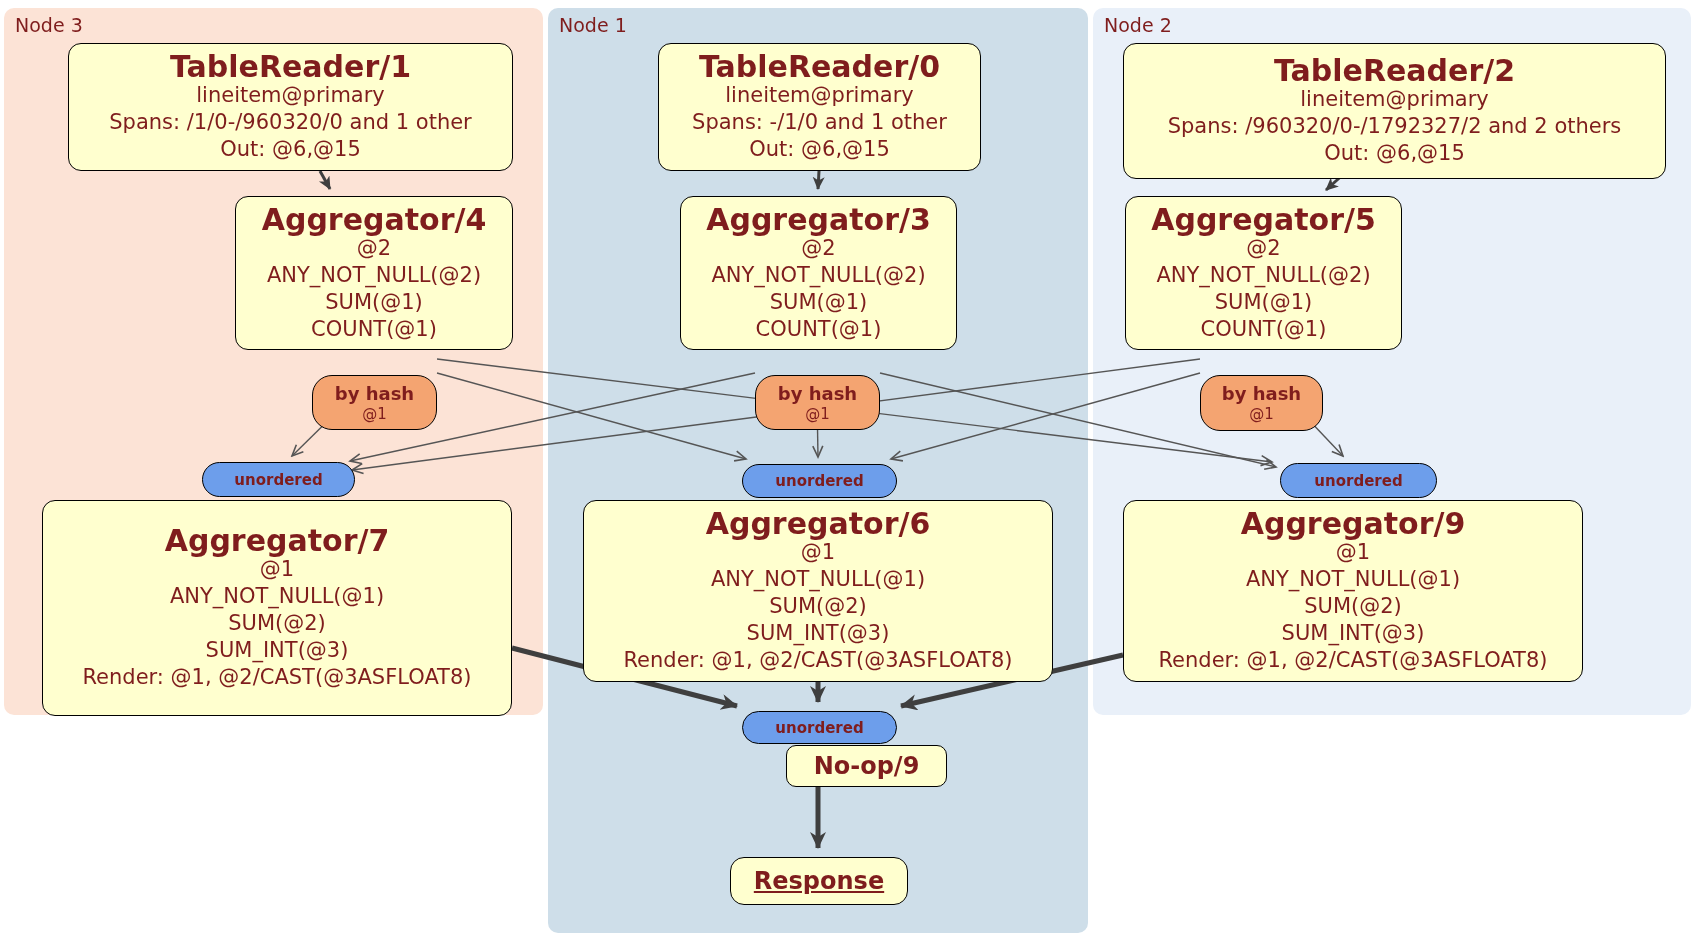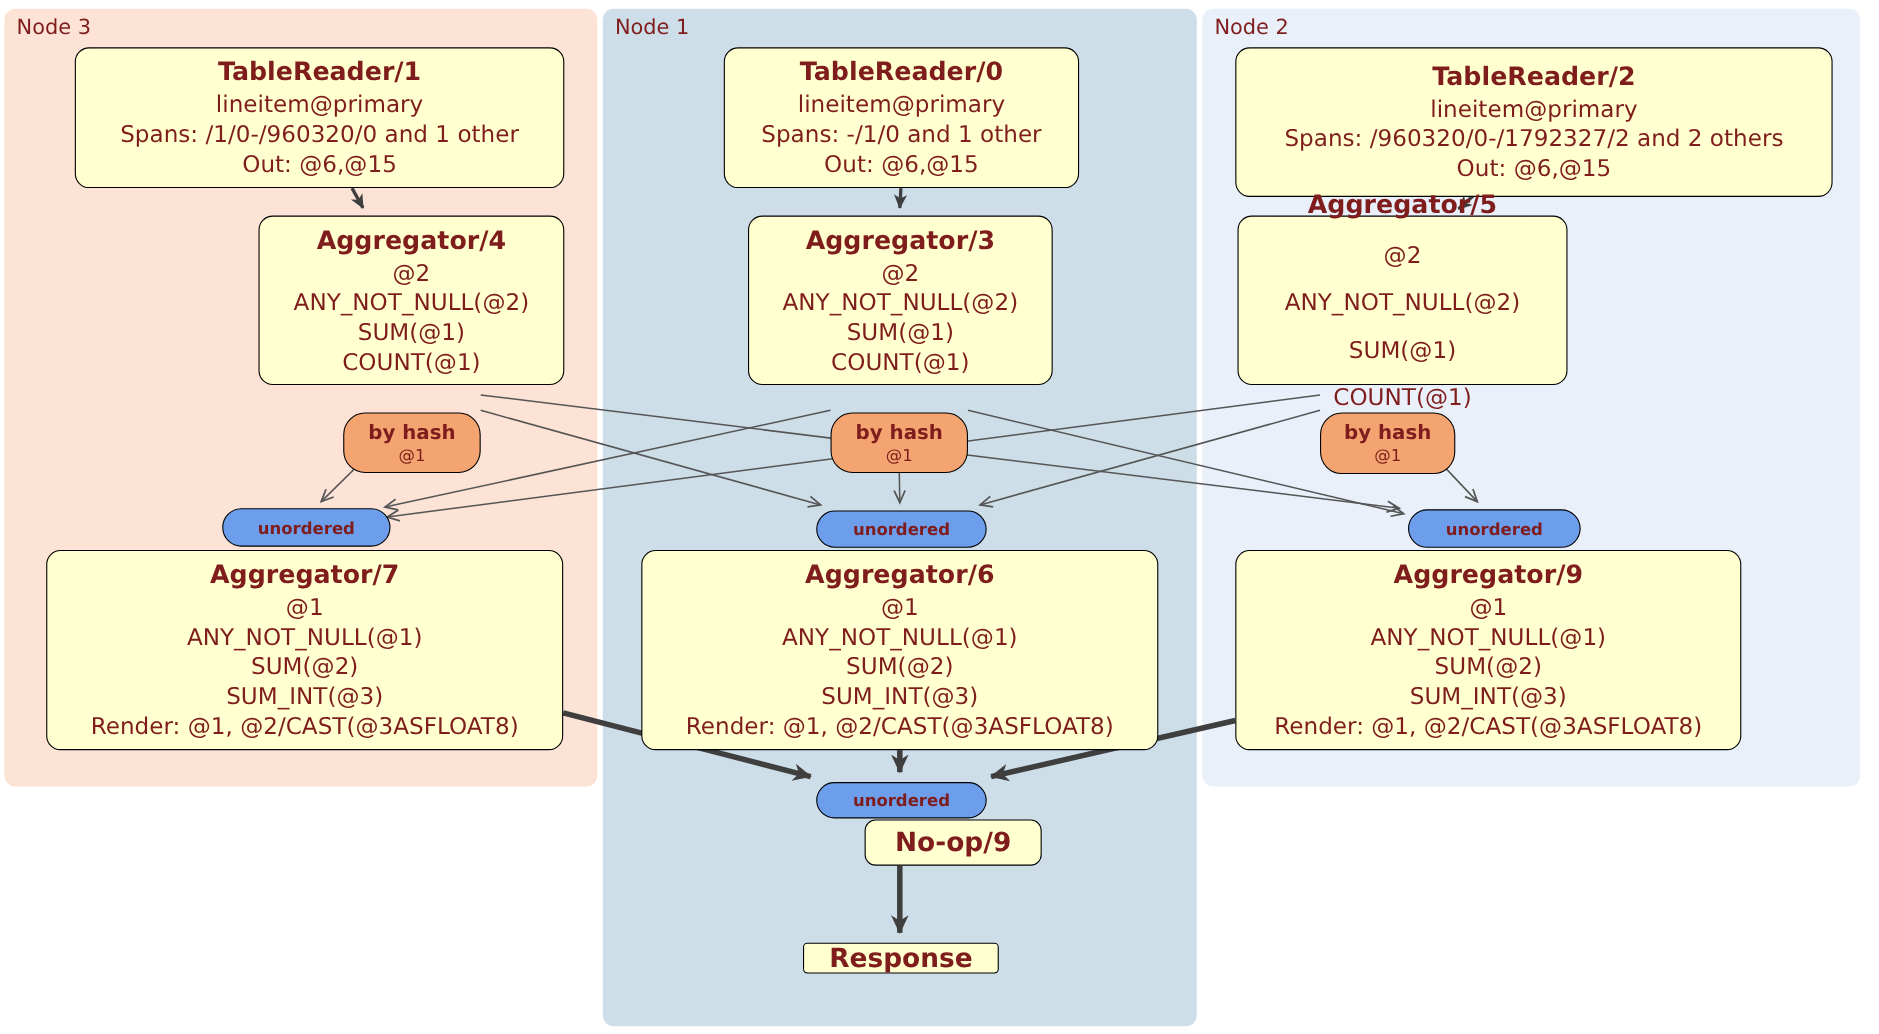--- a/index.html
+++ b/index.html
@@ -18,34 +18,34 @@
   .thin  { stroke:var(--edge-thin);  stroke-width:1.4px; fill:none; }
   .med   { stroke:var(--edge-thick); stroke-width:3px;   fill:none; }
   .thick { stroke:var(--edge-thick); stroke-width:5px;   fill:none; }
 
   .proc {
     position:absolute; box-sizing:border-box; z-index:2;
     background:var(--box-fill); border:1.5px solid #000; border-radius:13px;
     display:flex; flex-direction:column; justify-content:center; align-items:center;
     text-align:center; font-size:21px; line-height:27px; white-space:nowrap;
   }
-  .proc .t { font-weight:bold; font-size:23px; line-height:31px; }
+  .proc .t { font-weight:bold; font-size:30px; line-height:31px; }
   .proc.small-title .t { font-size:24px; line-height:30px; }
 
   #proc-tr1  { left:68px;   top:43px;  width:445px; height:128px; }
   #proc-tr0  { left:658px;  top:43px;  width:323px; height:128px; }
   #proc-tr2  { left:1123px; top:43px;  width:543px; height:136px; }
   #proc-agg4 { left:235px;  top:196px; width:278px; height:154px; }
   #proc-agg3 { left:680px;  top:196px; width:277px; height:154px;justify-content:center; }
-  #proc-agg5 { left:1125px; top:196px; width:300px; height:154px;gap:16px; }
-  #proc-agg7 { left:42px;   top:500px; width:470px; height:182px; }
+  #proc-agg5 { left:1125px; top:196px; width:277px; height:154px; }
+  #proc-agg7 { left:42px;   top:500px; width:470px; height:216px; }
   #proc-agg6 { left:583px;  top:500px; width:470px; height:182px; }
   #proc-agg8 { left:1123px; top:500px; width:460px; height:182px; }
   #proc-noop { left:738px;  top:745px; width:161px; height:42px;  border-radius:10px;margin-left:48px; }
-  #proc-resp { left:730px;  top:857px; width:178px; height:28px;  border-radius:4px; }
+  #proc-resp { left:730px;  top:857px; width:178px; height:48px;  border-radius:14px;text-decoration:underline; }
 
   .router {
     position:absolute; box-sizing:border-box; z-index:3;
     background:var(--router-fill); border:1.5px solid #000; border-radius:20px;
     display:flex; flex-direction:column; justify-content:center; align-items:center;
     text-align:center;
     margin-top:32px;
   }
   .router .rl { font-weight:bold; font-size:18px; line-height:22px; }
   .router .rk { font-size:15px; line-height:18px; }

